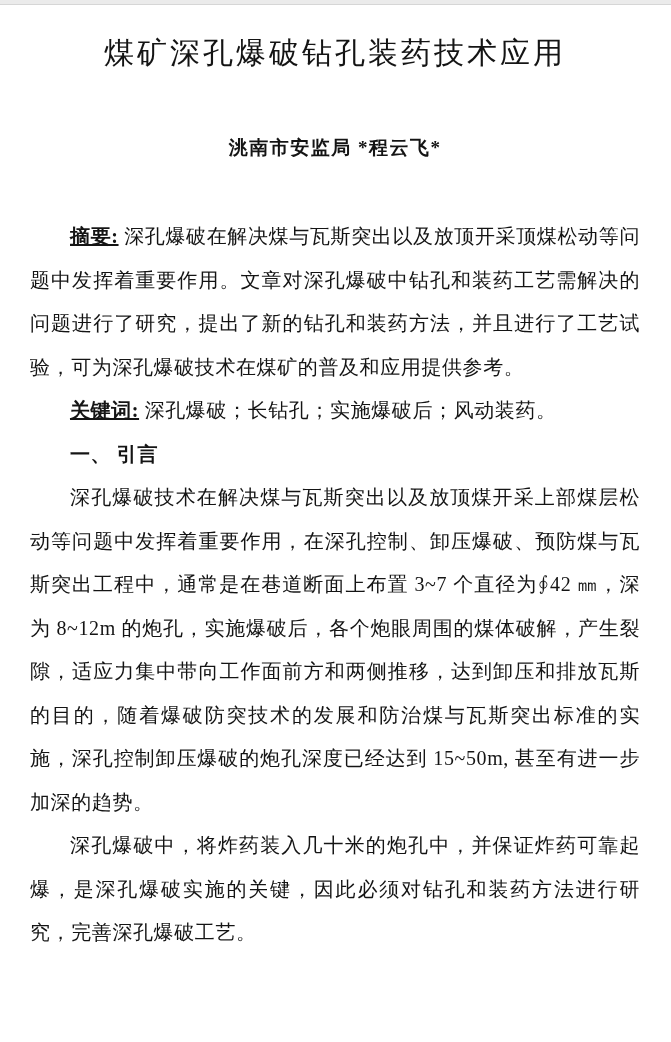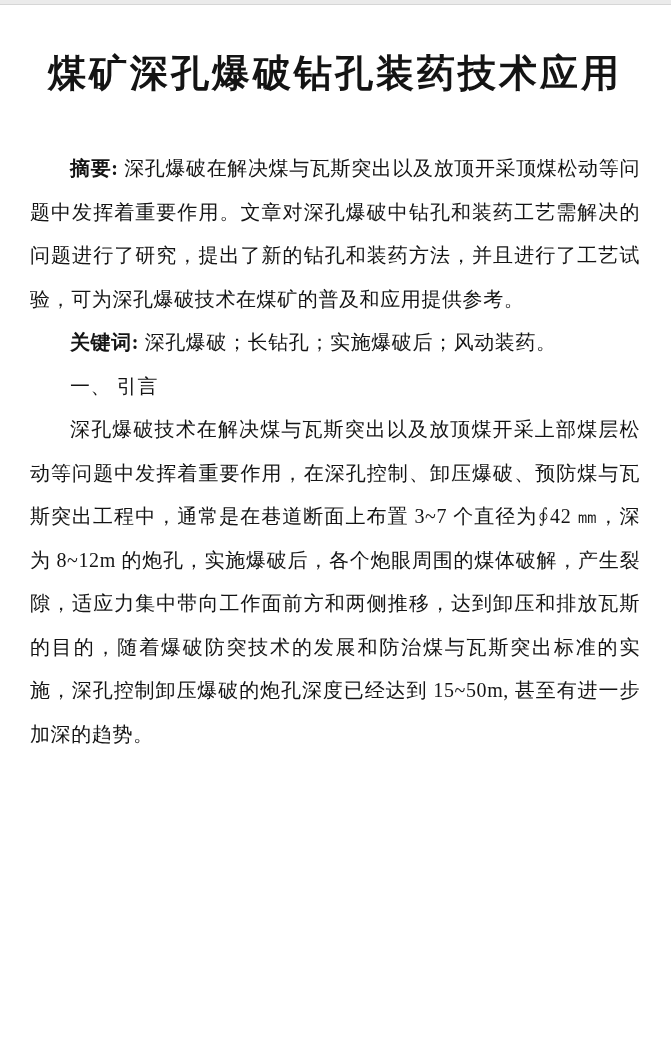--- a/index.html
+++ b/index.html
@@ -18,24 +18,24 @@
     height: 4px;
     background: #ebebeb;
     border-bottom: 1px solid #d6d6d6;
   }
   .page {
     padding: 0 31px 0 30px;
     box-sizing: border-box;
     width: 671px;
   }
   .title {
-    margin-top: 48px;
+    margin-top: 28px;
     text-align: center;
-    font-size: 38px;
-    font-weight: bold;
+    font-size: 30px;
+    font-weight: normal;
     letter-spacing: 3px;
     line-height: 40px;
   }
   .author {
     margin-top: 62px;
     text-align: center;
     font-size: 19px;
     font-weight: bold;
     letter-spacing: 1.5px;
     line-height: 26px;
@@ -48,44 +48,47 @@
   }
   .abstract-block {
     margin-top: 54px;
   }
   p.para {
     margin: 0;
     text-indent: 2em;
   }
   .label-bold {
     font-weight: bold;
+    text-decoration: underline;
   }
   .section-heading {
-    font-weight: normal;
+    font-weight: bold;
     text-indent: 2em;
     margin: 0;
   }
   .para-gap {
     margin-top: 15px;
   }
 </style>
 </head>
 <body>
 
 <div class="top-edge"></div>
 
 <div class="page">
 
   <h1 class="title">煤矿深孔爆破钻孔装药技术应用</h1>
 
+  <div class="author">洮南市安监局 *程云飞*</div>
 
   <div class="body-text abstract-block">
     <p class="para"><span class="label-bold">摘要:</span> <span>深孔爆破在解决煤与瓦斯突出以及放顶开采顶煤松动等问题中发挥着重要作用。文章对深孔爆破中钻孔和装药工艺需解决的问题进行了研究，提出了新的钻孔和装药方法，并且进行了工艺试验，可为深孔爆破技术在煤矿的普及和应用提供参考。</span></p>
 
     <p class="para"><span class="label-bold">关键词:</span> <span>深孔爆破；长钻孔；实施爆破后；风动装药。</span></p>
 
     <p class="section-heading">一、 引言</p>
 
     <p class="para">深孔爆破技术在解决煤与瓦斯突出以及放顶煤开采上部煤层松动等问题中发挥着重要作用，在深孔控制、卸压爆破、预防煤与瓦斯突出工程中，通常是在巷道断面上布置 3~7 个直径为∮42 ㎜，深为 8~12m 的炮孔，实施爆破后，各个炮眼周围的煤体破解，产生裂隙，适应力集中带向工作面前方和两侧推移，达到卸压和排放瓦斯的目的，随着爆破防突技术的发展和防治煤与瓦斯突出标准的实施，深孔控制卸压爆破的炮孔深度已经达到 15~50m, 甚至有进一步加深的趋势。</p>
 
+    <p class="para para-gap">深孔爆破中，将炸药装入几十米的炮孔中，并保证炸药可靠起爆，是深孔爆破实施的关键，因此必须对钻孔和装药方法进行研究，完善深孔爆破工艺。</p>
   </div>
 
 </div>
 
 </body></html>

